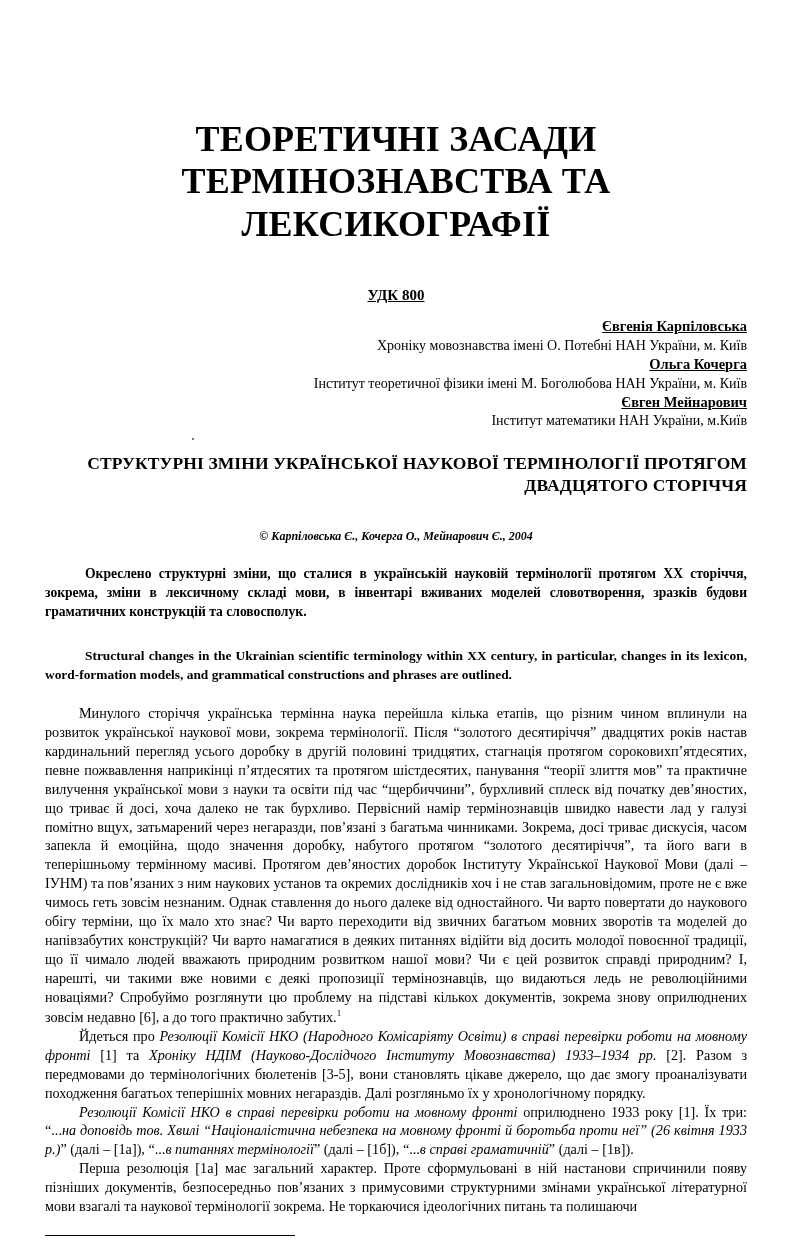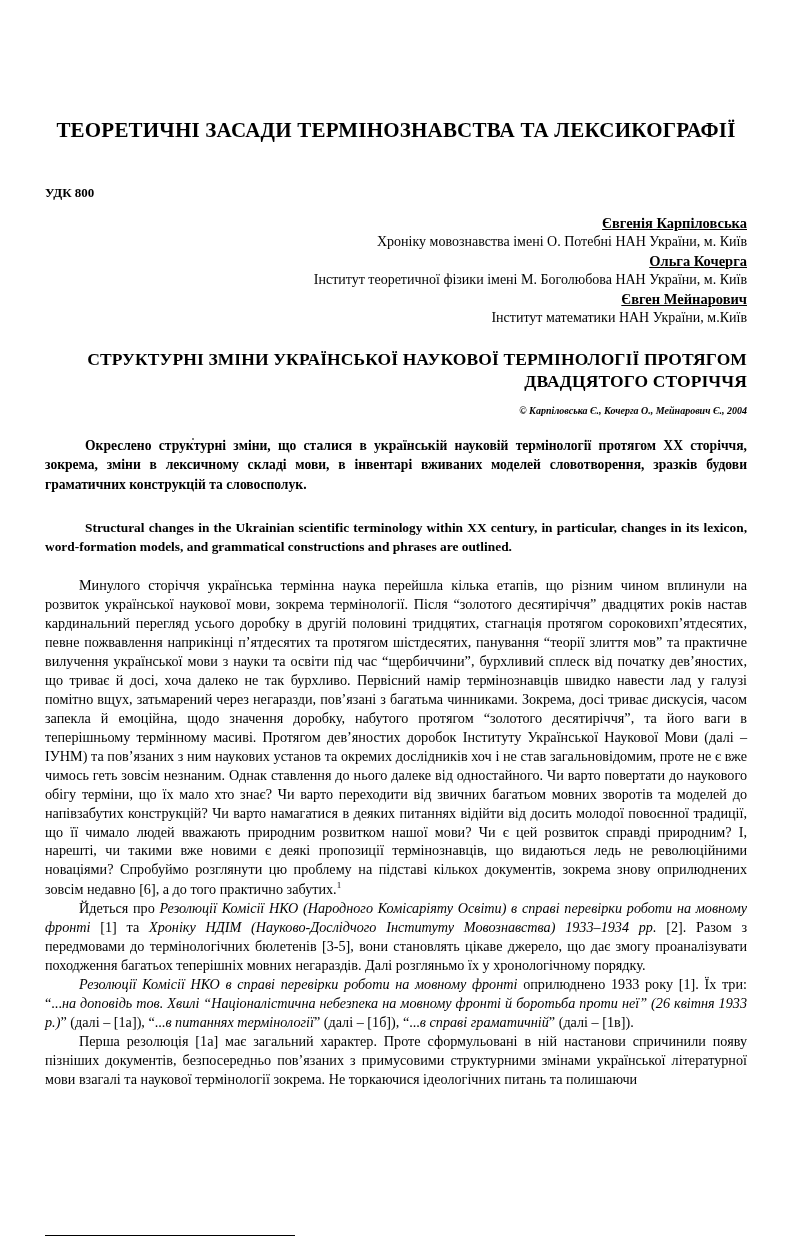--- a/index.html
+++ b/index.html
@@ -20,29 +20,30 @@
     width: 792px;
     height: 1240px;
     box-sizing: border-box;
     padding: 0 45px;
   }
   .section-heading {
     margin-top: 118px;
     text-align: center;
     font-family: "Liberation Serif", serif;
     font-weight: bold;
-    font-size: 21px;
+    font-size: 36px;
     line-height: 1.18;
     letter-spacing: 0.2px;
   }
   .udk {
     margin-top: 42px;
-    text-align: left;
+    text-align: center;
     font-weight: bold;
-    font-size: 13px;
+    font-size: 15px;
+    text-decoration: underline;
   }
   .authors {
     margin-top: 13px;
     text-align: right;
     font-size: 14px;
     line-height: 1.33;
   }
   .author-name {
     font-weight: bold;
     font-size: 14.5px;
@@ -53,25 +54,25 @@
   }
   .article-title {
     margin-top: 22px;
     text-align: right;
     font-weight: bold;
     font-size: 17.5px;
     line-height: 1.25;
     letter-spacing: 0.1px;
   }
   .copyright {
-    margin-top: 12px;
-    text-align: right;
+    margin-top: 32px;
+    text-align: center;
     font-style: italic;
     font-weight: bold;
-    font-size: 10px;
+    font-size: 12px;
   }
   .abstract {
     margin-top: 20px;
     font-weight: bold;
     font-size: 13.6px;
     line-height: 1.42;
     text-align: justify;
     text-indent: 40px;
   }
   .abstract.en {

